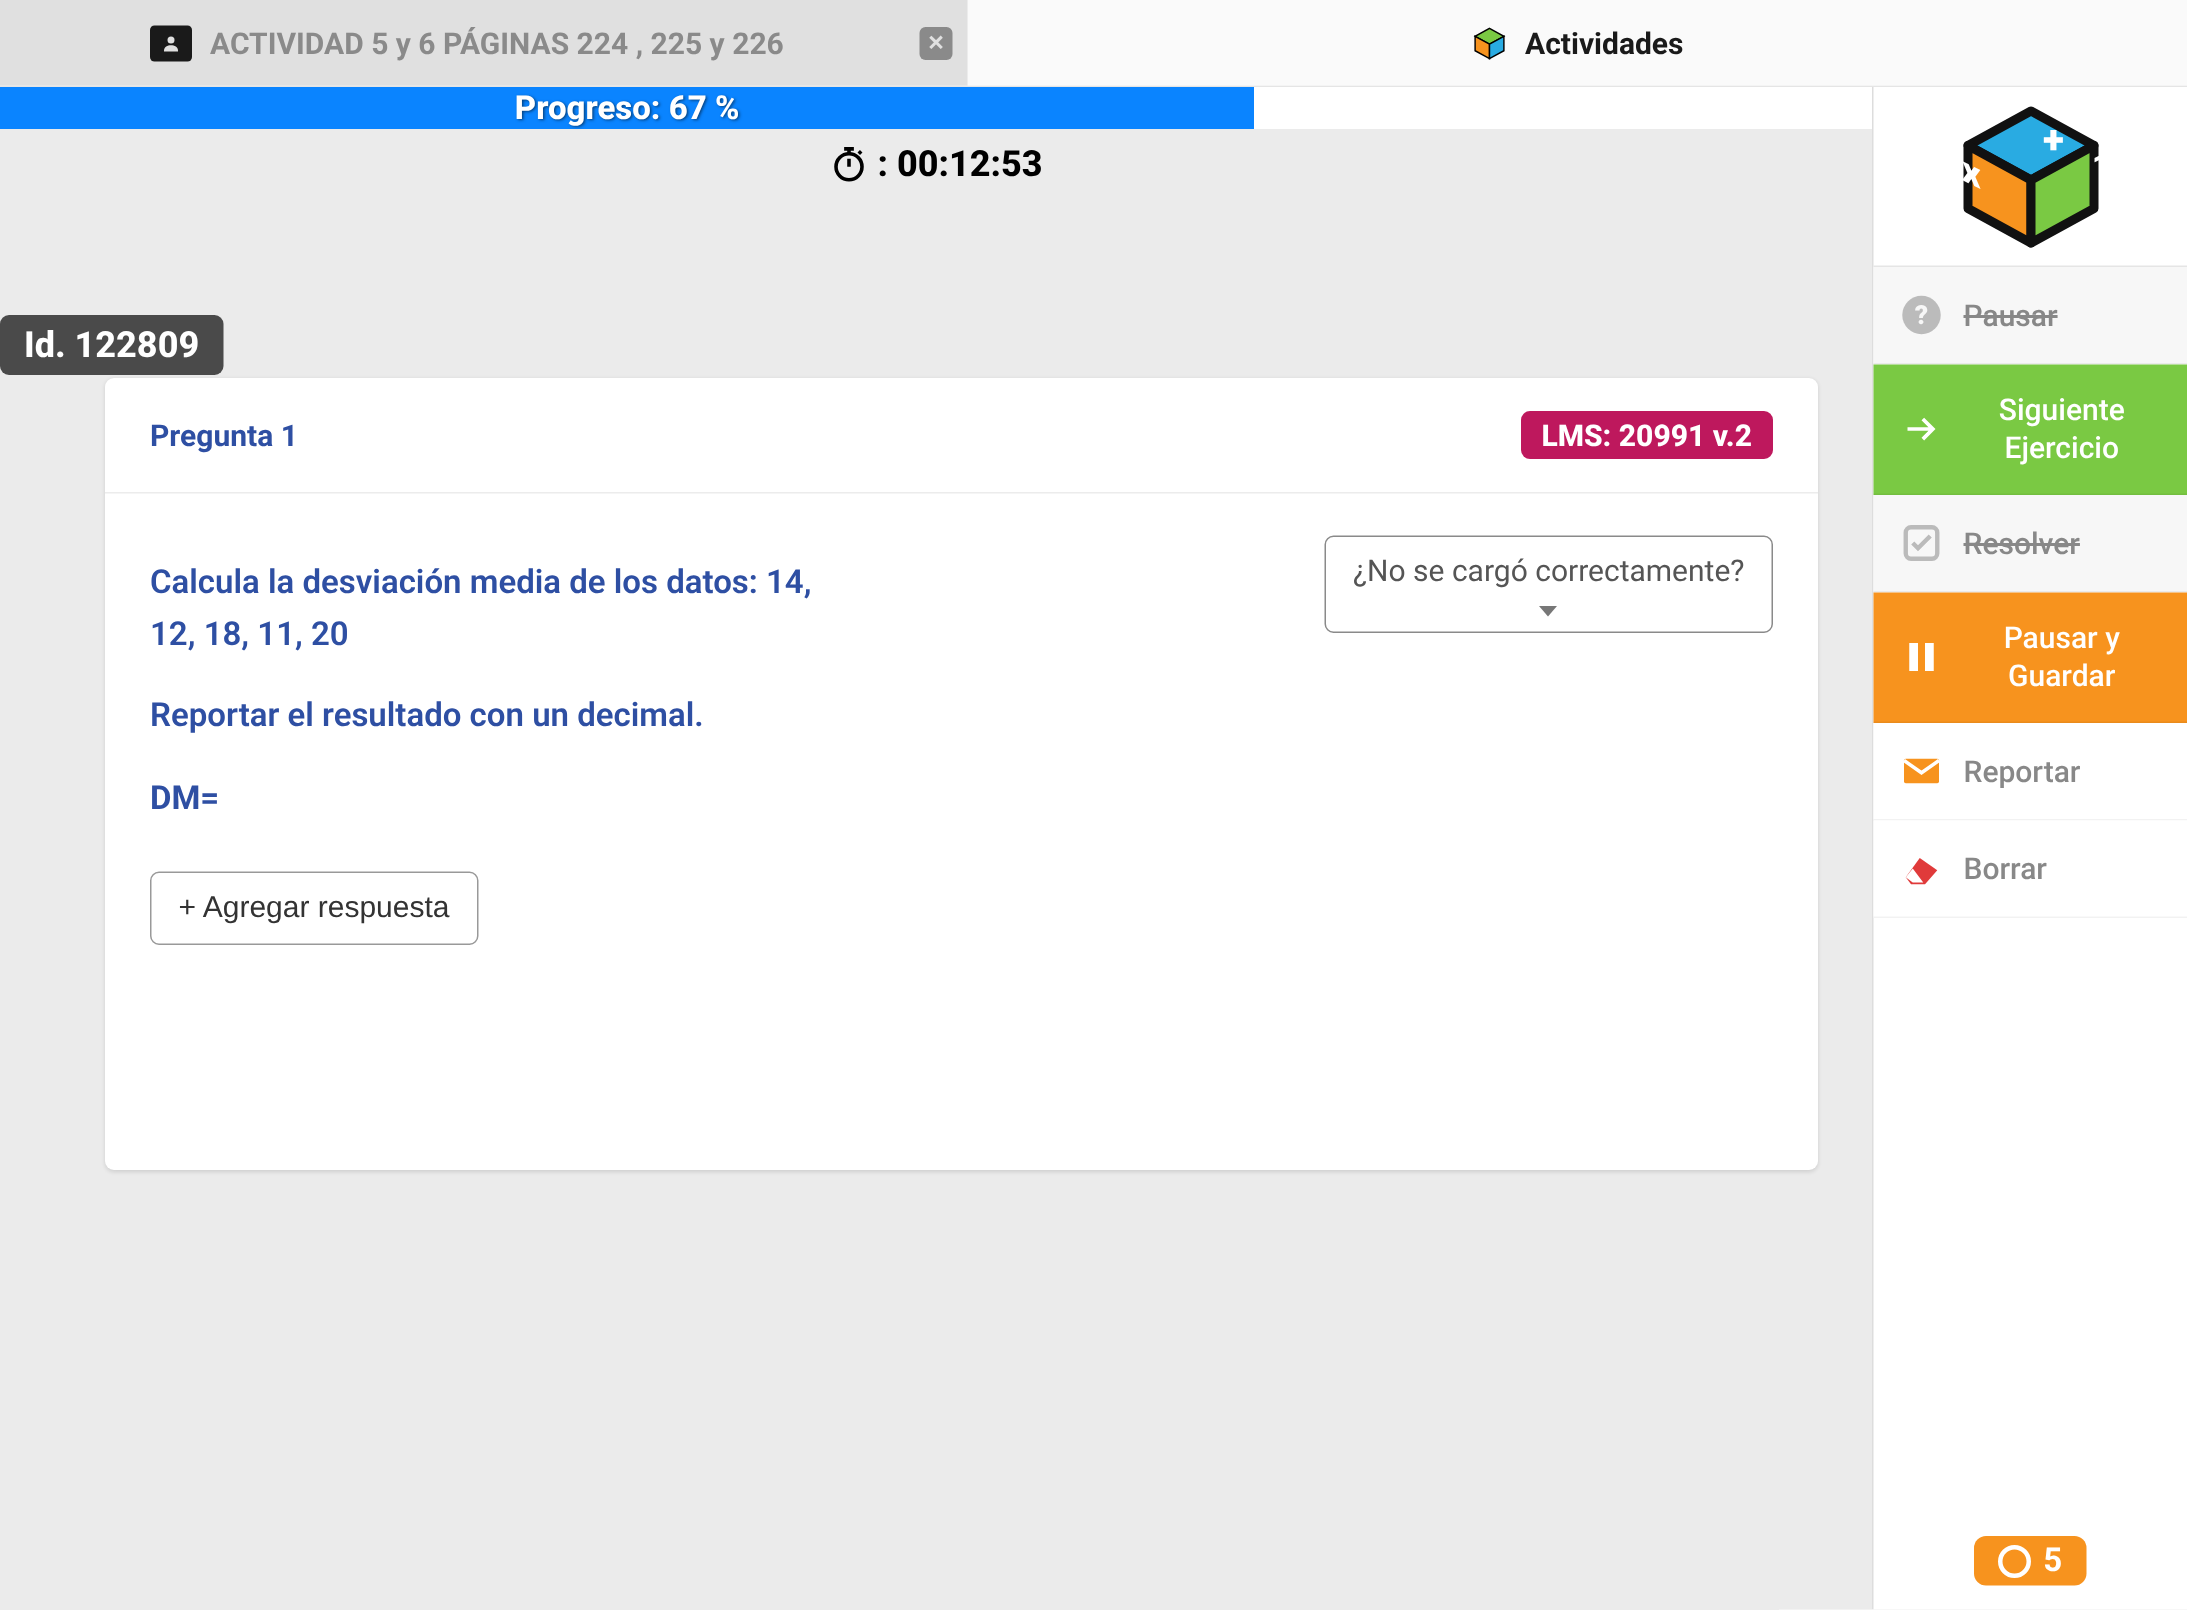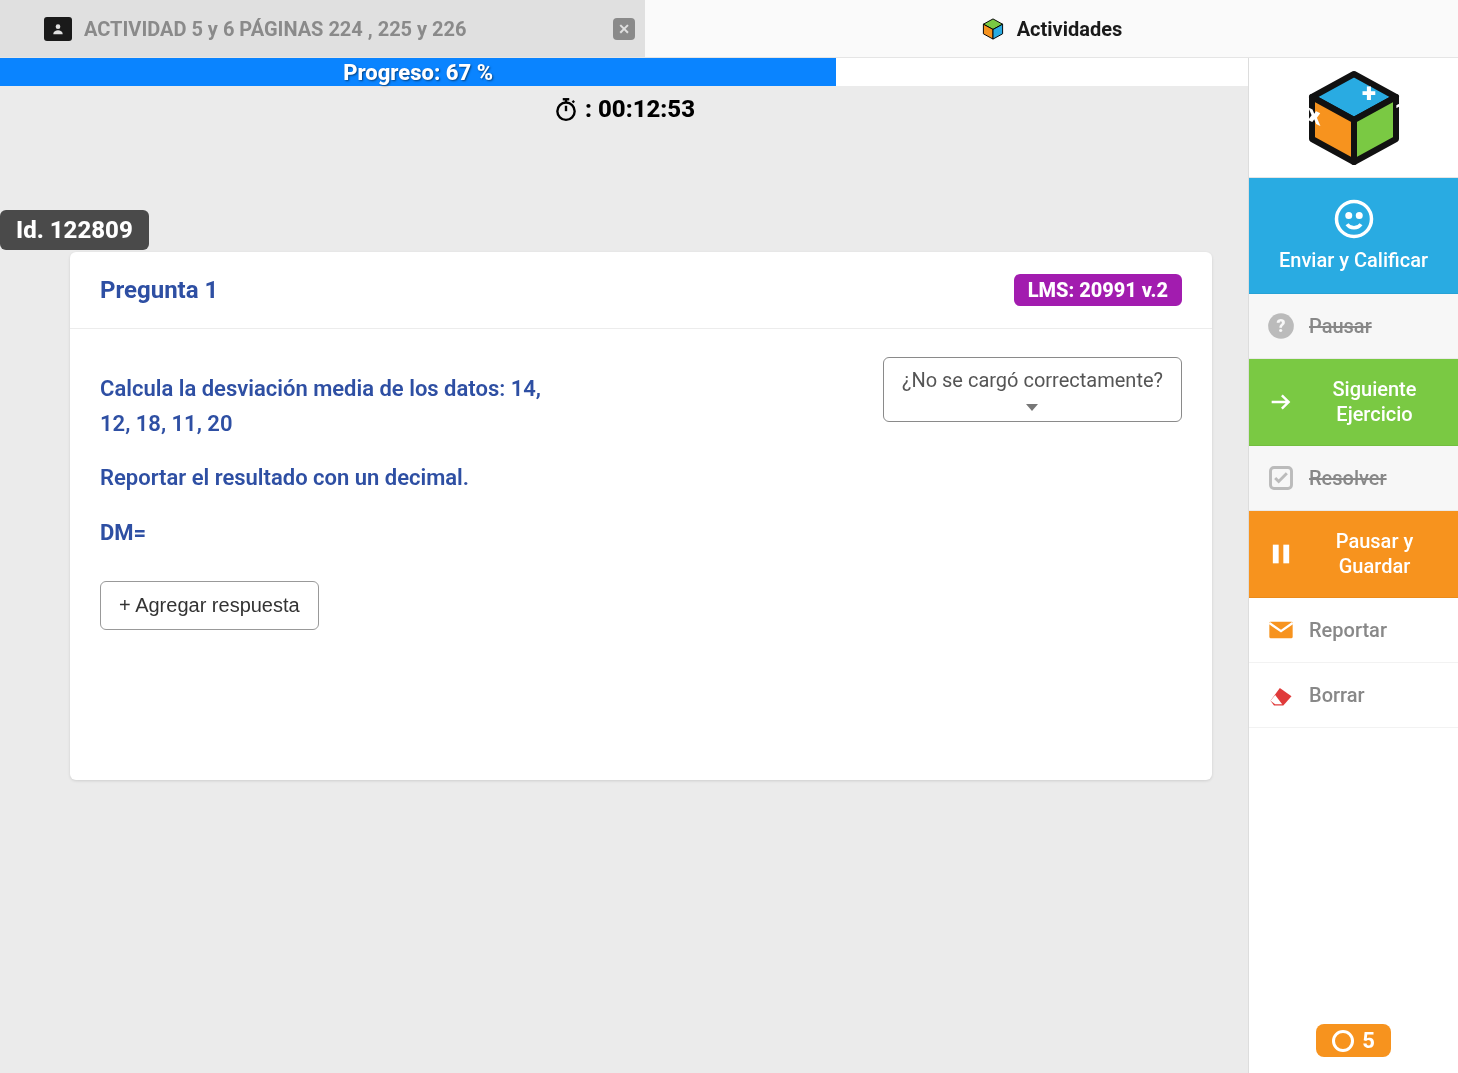--- a/index.html
+++ b/index.html
@@ -26,21 +26,21 @@
     font-size: 20px;
     font-weight: 700;
     color: #1a1a1a;
   }
   .tab.activity {
     flex: 0 0 645px;
     background: #e0e0e0;
     color: #8a8a8a;
     position: relative;
     justify-content: flex-start;
-    padding-left: 44px;
+    padding-left: 100px;
   }
   .tab.activity .close {
     position: absolute;
     right: 10px;
     top: 50%;
     transform: translateY(-50%);
     width: 22px; height: 22px;
     background: #8a8a8a;
     border-radius: 4px;
     display: flex; align-items: center; justify-content: center;
@@ -136,25 +136,25 @@
   }
   .card-header {
     display: flex;
     align-items: center;
     justify-content: space-between;
     padding: 22px 30px;
     border-bottom: 1px solid #ececec;
   }
   .q-title {
     color: #2e4fa3;
-    font-size: 24px;
+    font-size: 20px;
     font-weight: 700;
   }
   .lms-badge {
-    background: #a21caf;
+    background: #be185d;
     color: #fff;
     font-weight: 800;
     font-size: 20px;
     padding: 4px 14px;
     border-radius: 6px;
   }
   .card-body {
     padding: 30px;
     position: relative;
   }
@@ -355,31 +355,20 @@
       <svg viewBox="0 0 100 100">
         <polygon points="50,6 92,29 50,52 8,29" fill="#29abe2" stroke="#111" stroke-width="6" stroke-linejoin="round"></polygon>
         <polygon points="8,29 50,52 50,94 8,71" fill="#f7931e" stroke="#111" stroke-width="6" stroke-linejoin="round"></polygon>
         <polygon points="92,29 50,52 50,94 92,71" fill="#7ac943" stroke="#111" stroke-width="6" stroke-linejoin="round"></polygon>
         <text x="28" y="68" font-size="24" font-weight="900" fill="#fff" transform="skewY(26) translate(-24 -18)">x</text>
         <text x="62" y="68" font-size="22" font-weight="900" fill="#fff" transform="skewY(-26) translate(30 30)">T</text>
         <text x="58" y="34" font-size="26" font-weight="900" fill="#fff">+</text>
       </svg>
     </div>
 
-    <div class="side-btn btn-submit">
-      <span class="ico" style="width:42px;height:42px;flex:0 0 42px;">
-        <svg viewBox="0 0 24 24" fill="none" stroke="#fff" stroke-width="2">
-            <circle cx="12" cy="12" r="10"></circle>
-            <circle cx="9" cy="10" r="1" fill="#fff"></circle>
-            <circle cx="15" cy="10" r="1" fill="#fff"></circle>
-            <path d="M8 15c1 1.5 2.5 2 4 2s3-.5 4-2"></path>
-          </svg>
-      </span>
-      <span class="lbl">Enviar y Calificar</span>
-    </div>
 
     <div class="side-btn plain">
       <span class="ico">
         <svg viewBox="0 0 24 24" fill="#bbb">
             <circle cx="12" cy="12" r="11"></circle>
             <text x="12" y="17" text-anchor="middle" font-size="15" font-weight="900" fill="#f7f7f7">?</text>
           </svg>
       </span>
       <span class="lbl">Pausar</span>
     </div>

